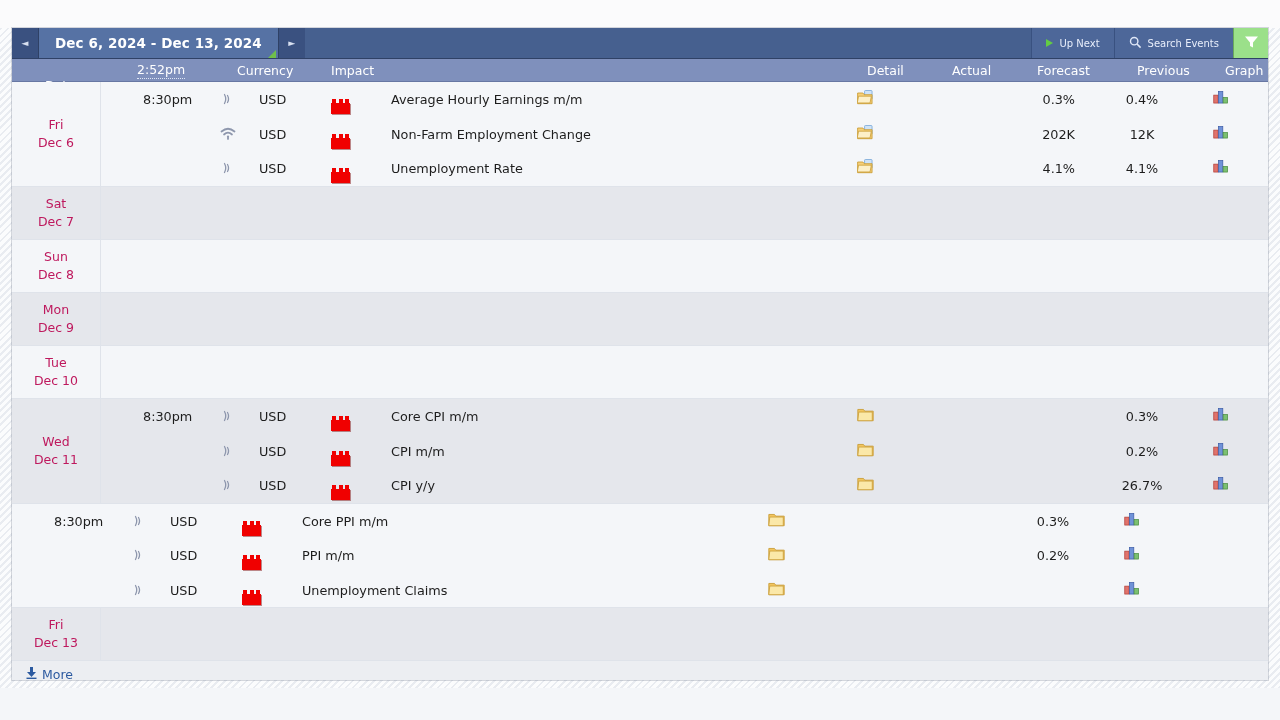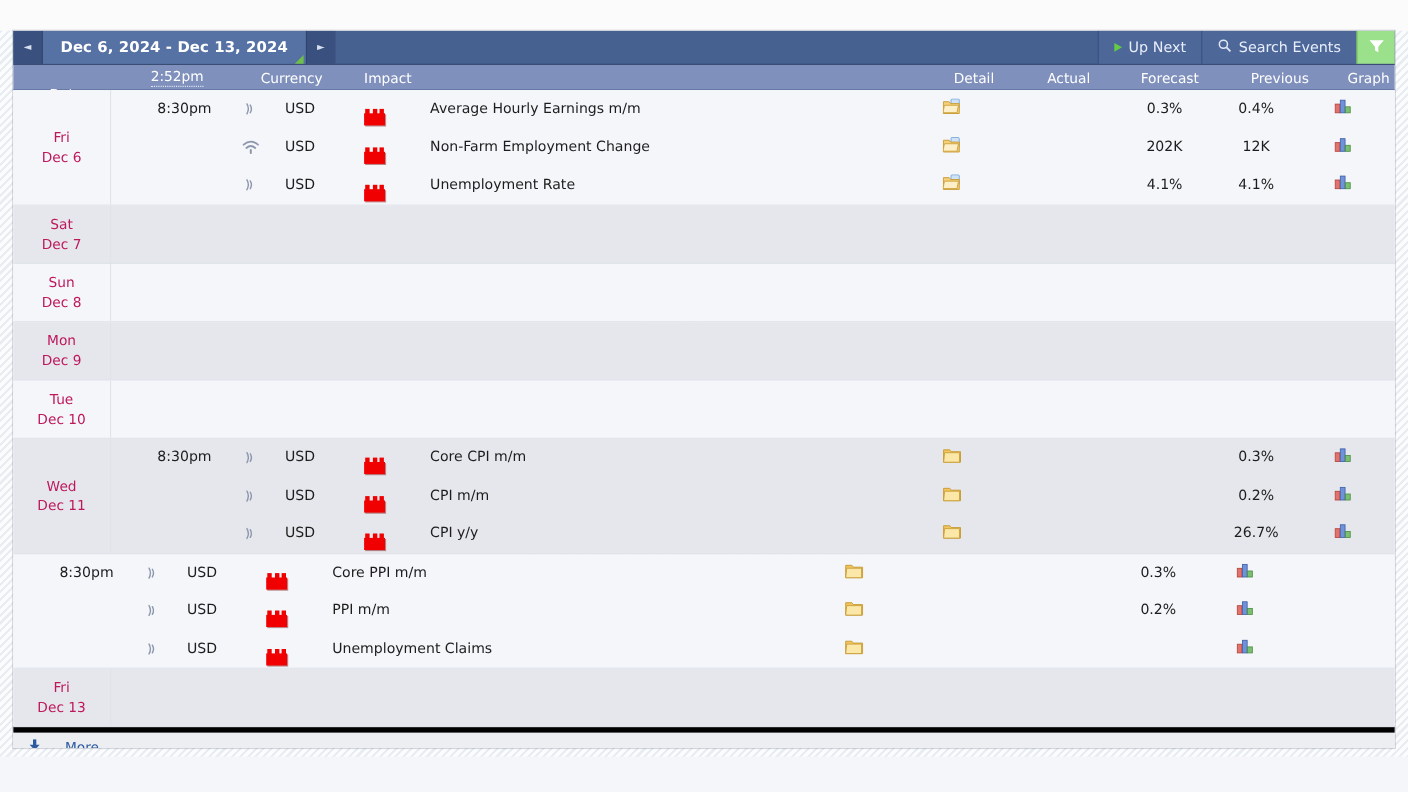--- a/index.html
+++ b/index.html
@@ -53,21 +53,21 @@
     font-size:13.5px;font-weight:bold;letter-spacing:.1px;
     cursor:pointer;position:relative;
   }
   .nav-range .caret{
     position:absolute;right:2px;bottom:0;
     width:0;height:0;border-left:8px solid transparent;border-bottom:8px solid #6fbf4a;
   }
   .nav-spacer{flex:1;}
   .nav-btn{
     display:flex;align-items:center;gap:6px;
-    padding:0 14px;color:#e8eefb;font-size:13px;cursor:pointer;
+    padding:0 14px;color:#e8eefb;font-size:10px;cursor:pointer;
     border-left:1px solid #395180;background:#4d6799;
   }
   .nav-btn .lbl{white-space:nowrap;}
   .play-tri{width:0;height:0;border-left:7px solid #63cc44;border-top:4.5px solid transparent;border-bottom:4.5px solid transparent;}
   .filter-btn{
     width:34px;background:#9be08a;
     display:flex;align-items:center;justify-content:center;cursor:pointer;
     border-left:1px solid #6aa95c;
   }
 
@@ -148,22 +148,22 @@
   .impact .t3{left:14px;}
 
   
   .folder{width:17px;height:15px;}
 
   
   .bargraph{width:16px;height:15px;}
 
   
   .more{
-    height:26px;background:#eceef2;border-top:6px solid #000000;
-    display:flex;align-items:center;gap:22px;padding-left:14px;
+    height:26px;background:#eceef2;border-top:1px solid #000000;
+    display:flex;align-items:center;gap:5px;padding-left:14px;
     color:#2c5aa0;font-size:12.5px;cursor:pointer;
   }
 </style>
 </head>
 <body>
 
 <div id="page">
   <div id="whitetop"></div>
   <div id="stripes"></div>
   <div id="whitebot"></div>

